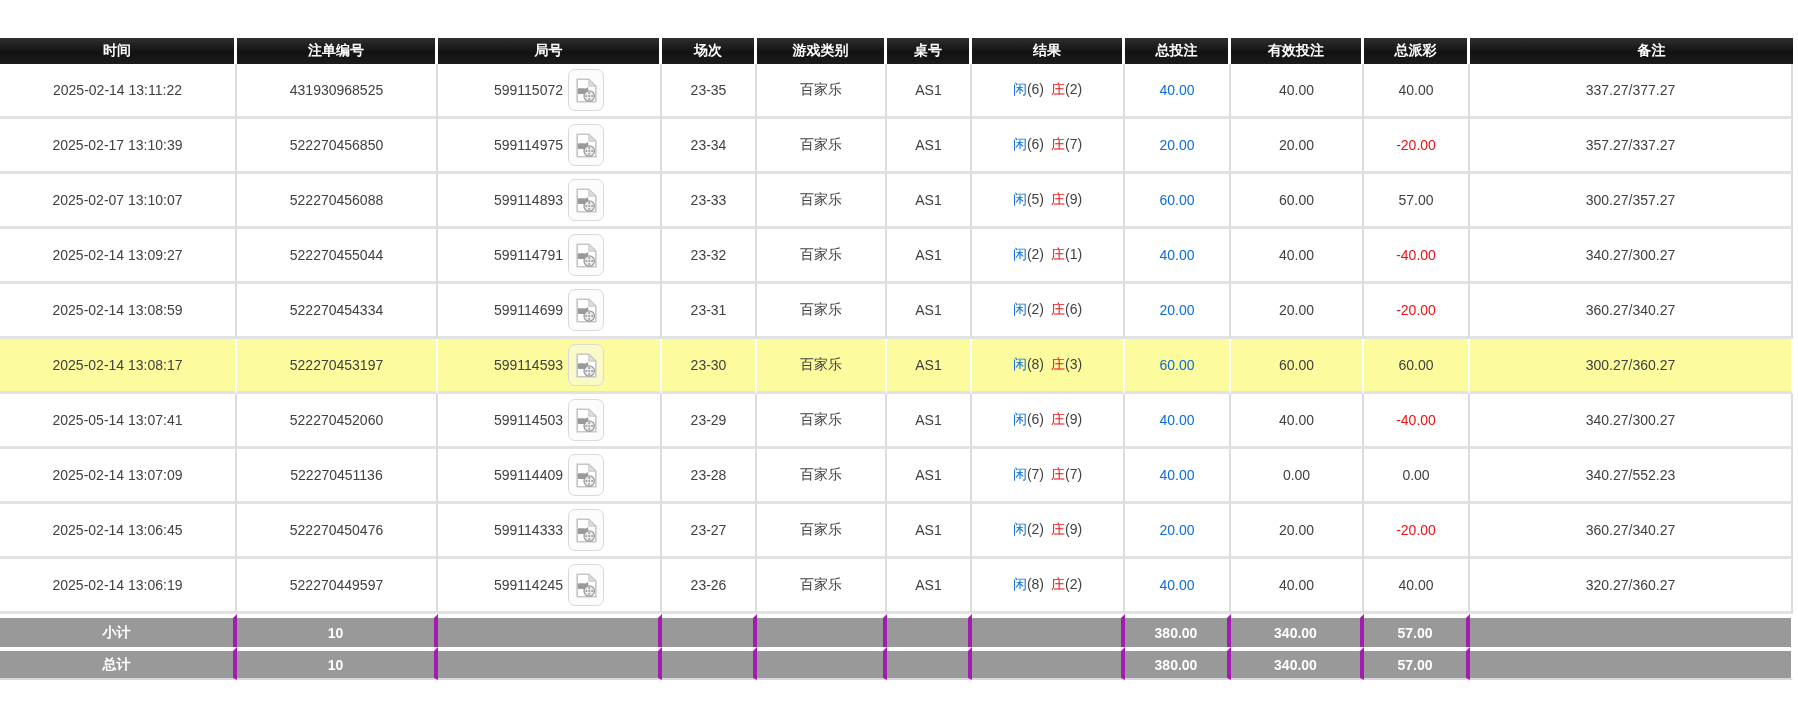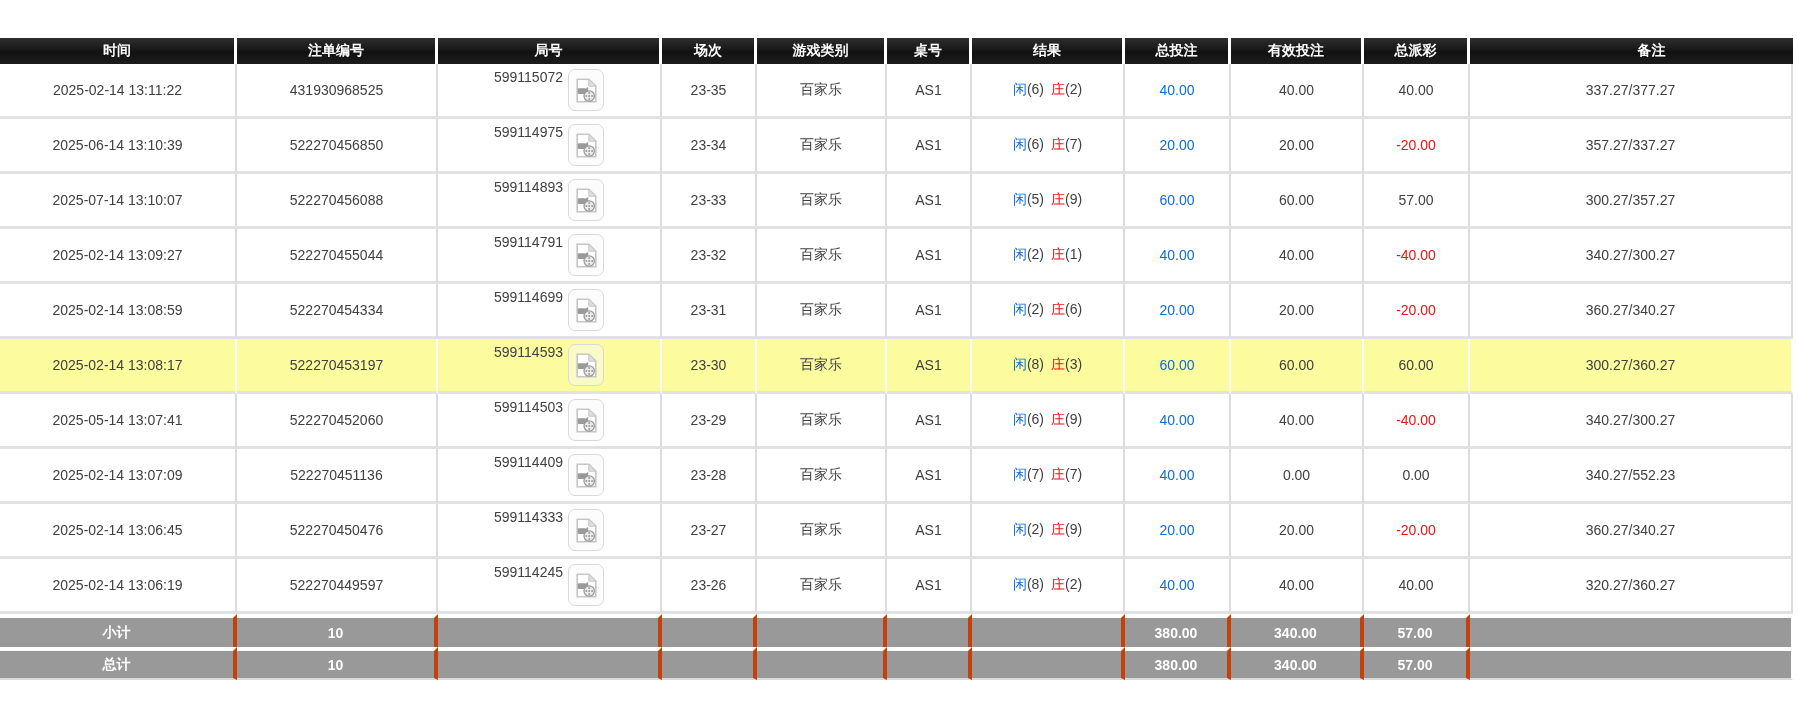--- a/index.html
+++ b/index.html
@@ -34,34 +34,34 @@
   }
   tbody tr.highlight td{
     background:var(--highlight-yellow,#fcfc9f);
     border-right-color:#ffffff;
     margin-top:8px;
   }
   .p-label{color:var(--player-blue,#0c6cd8);}
   .b-label{color:var(--banker-red,#ee1111);margin-left:7px;}
   .bet-link{color:var(--bet-blue,#0c6cd8);cursor:pointer;}
   .neg{color:var(--negative-red,#ee1111);}
-  .round-wrap{display:inline-flex;align-items:flex-start;gap:5px;}
+  .round-wrap{display:inline-flex;align-items:center;gap:5px;}
   .video-btn{
     display:inline-flex;align-items:center;justify-content:center;
     width:34px;height:40px;
     border:1px solid #d9d9d9;border-radius:7px;
     background:rgba(249,249,249,0.45);
     cursor:pointer;
   }
   tfoot td{
     background:var(--summary-grey,#999999);
     color:#ffffff;font-size:14px;font-weight:bold;
     height:33px;
     border-top:4px solid #ffffff;
-    border-right:4px solid #c2410c;
+    border-right:4px solid #a21caf;
   }
   tfoot td:last-child{border-right:2px solid #ffffff;}
   tfoot tr:last-child td{border-bottom:2px solid #d9d9d9;}
 </style>
 </head>
 <body>
 
 <div class="page">
   <table class="records">
     <colgroup>
@@ -120,21 +120,21 @@
     <td><span>AS1</span></td>
     <td>
       <span class="p-label">闲</span><span>(6)</span><span class="b-label">庄</span><span>(2)</span>
     </td>
     <td><span class="bet-link">40.00</span></td>
     <td><span>40.00</span></td>
     <td><span class="payout-val">40.00</span></td>
     <td><span>337.27/377.27</span></td>
   </tr>
         <tr class="data-row">
-    <td><span>2025-06-14 13:10:39</span></td>
+    <td><span>2025-02-17 13:10:39</span></td>
     <td><span>522270456850</span></td>
     <td>
       <span class="round-wrap">
         <span>599114975</span>
         <span class="video-btn">
           <svg width="21" height="25" viewBox="0 0 21 25">
             <path d="M1.2 1.2 h11.6 l7 7 v15.6 h-18.6 z" fill="#ffffff" stroke="#c6c6c6" stroke-width="1.6"></path>
             <path d="M12.8 1.2 l7 7 h-7 z" fill="#dedede" stroke="#c6c6c6" stroke-width="1"></path>
             <path d="M8.6 11 l3.6 -2 v7.6 l-3.6 -2 z" fill="#9a9a9a"></path>
             <rect x="1.8" y="10.2" width="7.4" height="5.8" rx="1" fill="#9a9a9a"></rect>
@@ -153,21 +153,21 @@
     <td><span>AS1</span></td>
     <td>
       <span class="p-label">闲</span><span>(6)</span><span class="b-label">庄</span><span>(7)</span>
     </td>
     <td><span class="bet-link">20.00</span></td>
     <td><span>20.00</span></td>
     <td><span class="payout-val neg">-20.00</span></td>
     <td><span>357.27/337.27</span></td>
   </tr>
         <tr class="data-row">
-    <td><span>2025-07-14 13:10:07</span></td>
+    <td><span>2025-02-07 13:10:07</span></td>
     <td><span>522270456088</span></td>
     <td>
       <span class="round-wrap">
         <span>599114893</span>
         <span class="video-btn">
           <svg width="21" height="25" viewBox="0 0 21 25">
             <path d="M1.2 1.2 h11.6 l7 7 v15.6 h-18.6 z" fill="#ffffff" stroke="#c6c6c6" stroke-width="1.6"></path>
             <path d="M12.8 1.2 l7 7 h-7 z" fill="#dedede" stroke="#c6c6c6" stroke-width="1"></path>
             <path d="M8.6 11 l3.6 -2 v7.6 l-3.6 -2 z" fill="#9a9a9a"></path>
             <rect x="1.8" y="10.2" width="7.4" height="5.8" rx="1" fill="#9a9a9a"></rect>

